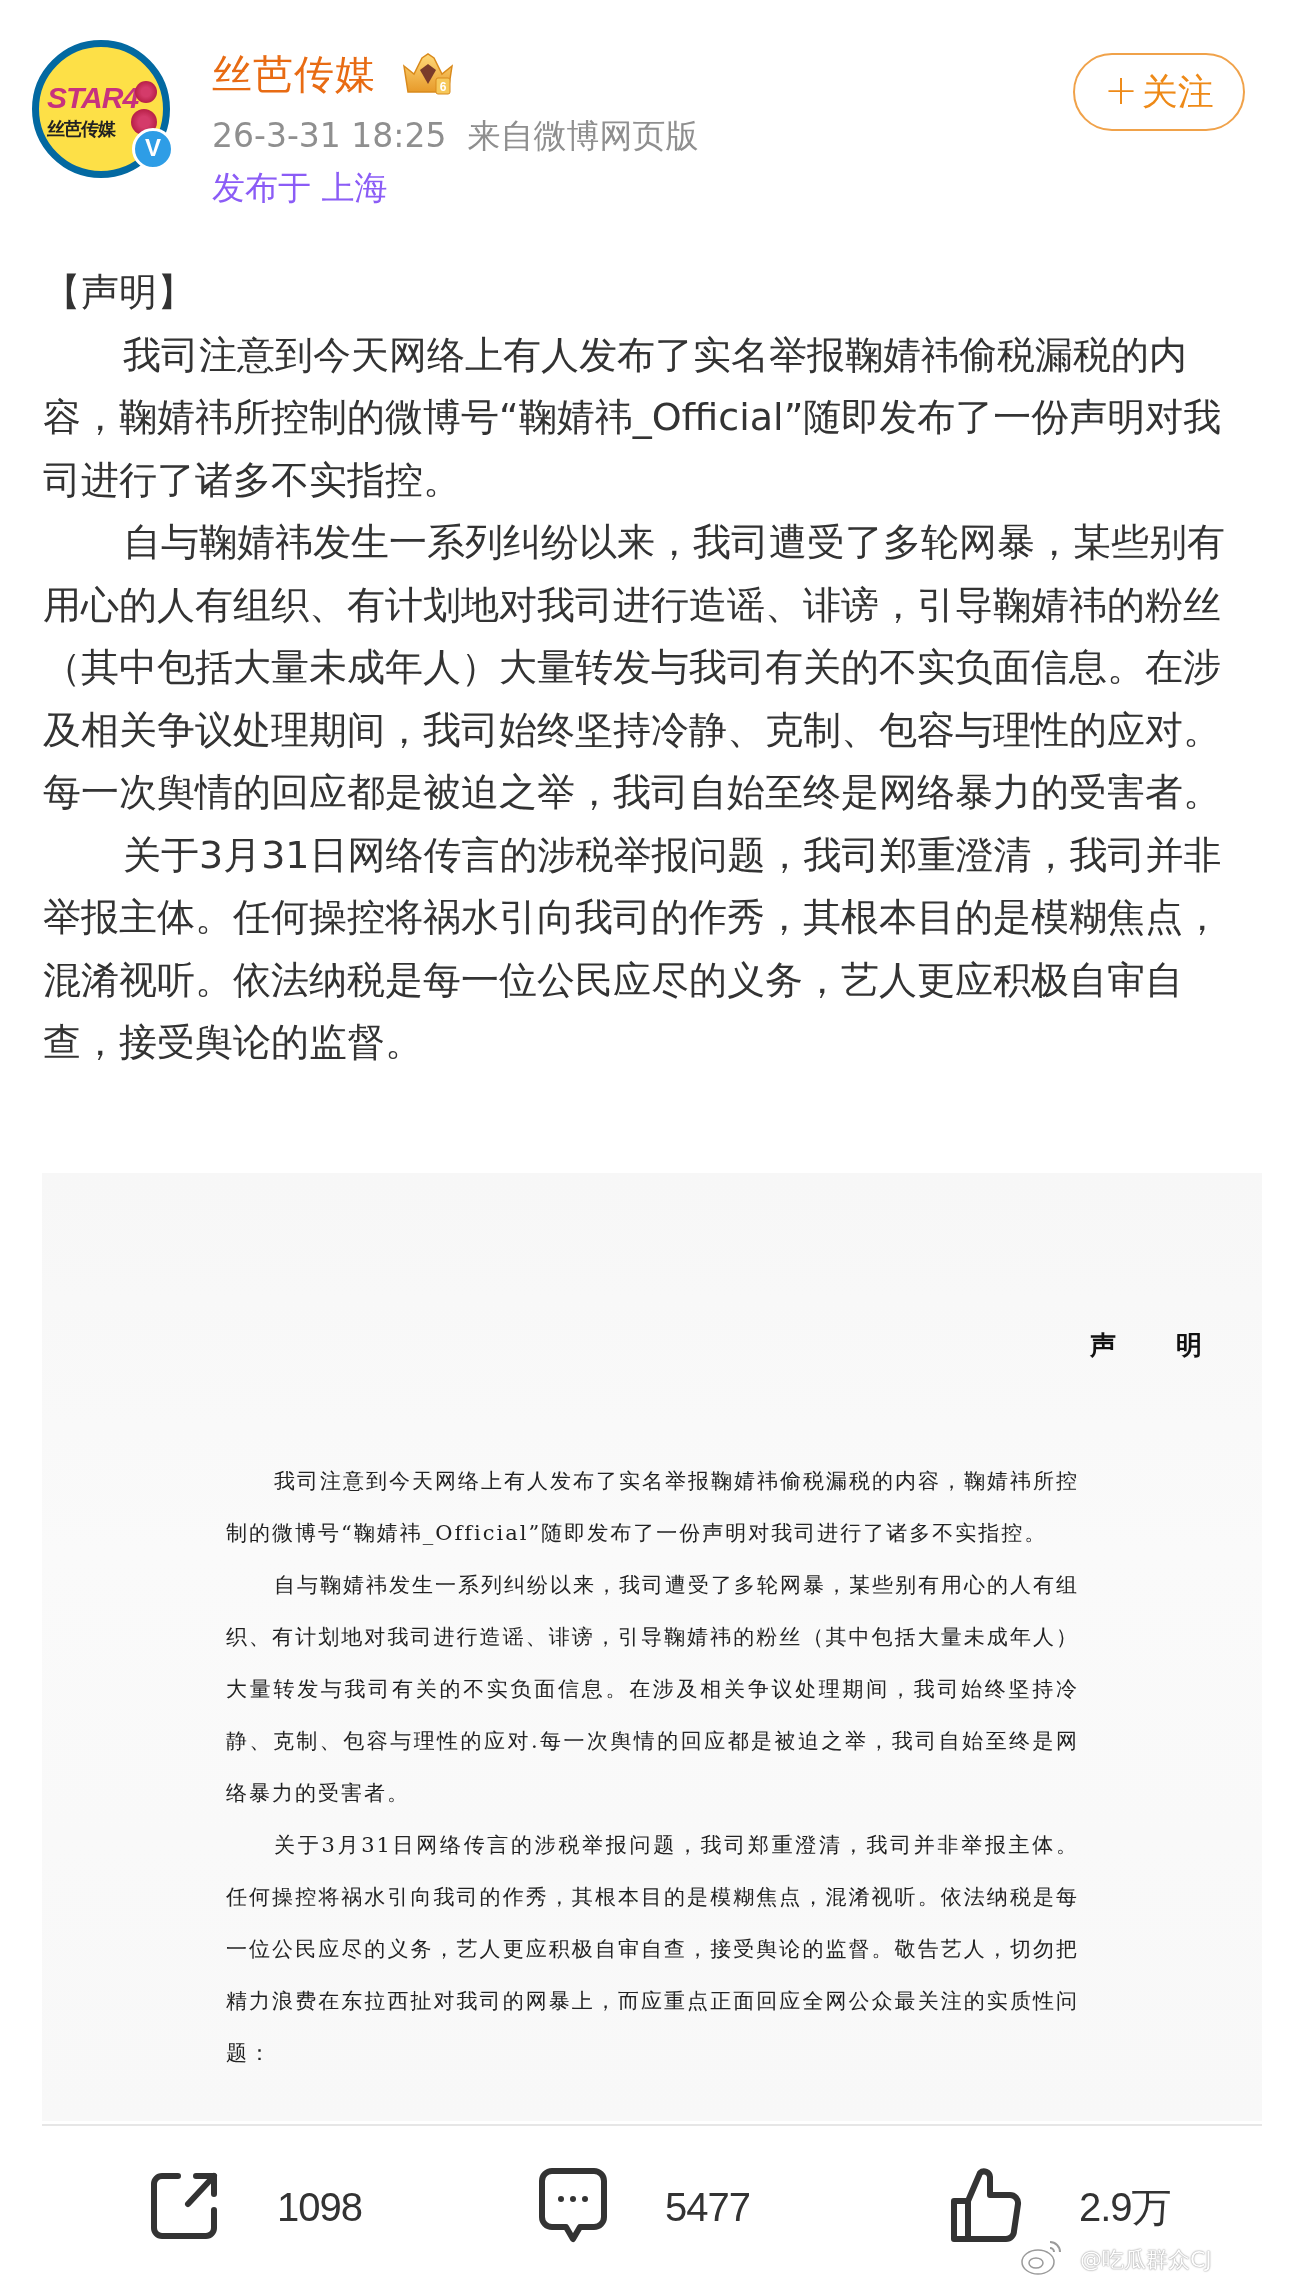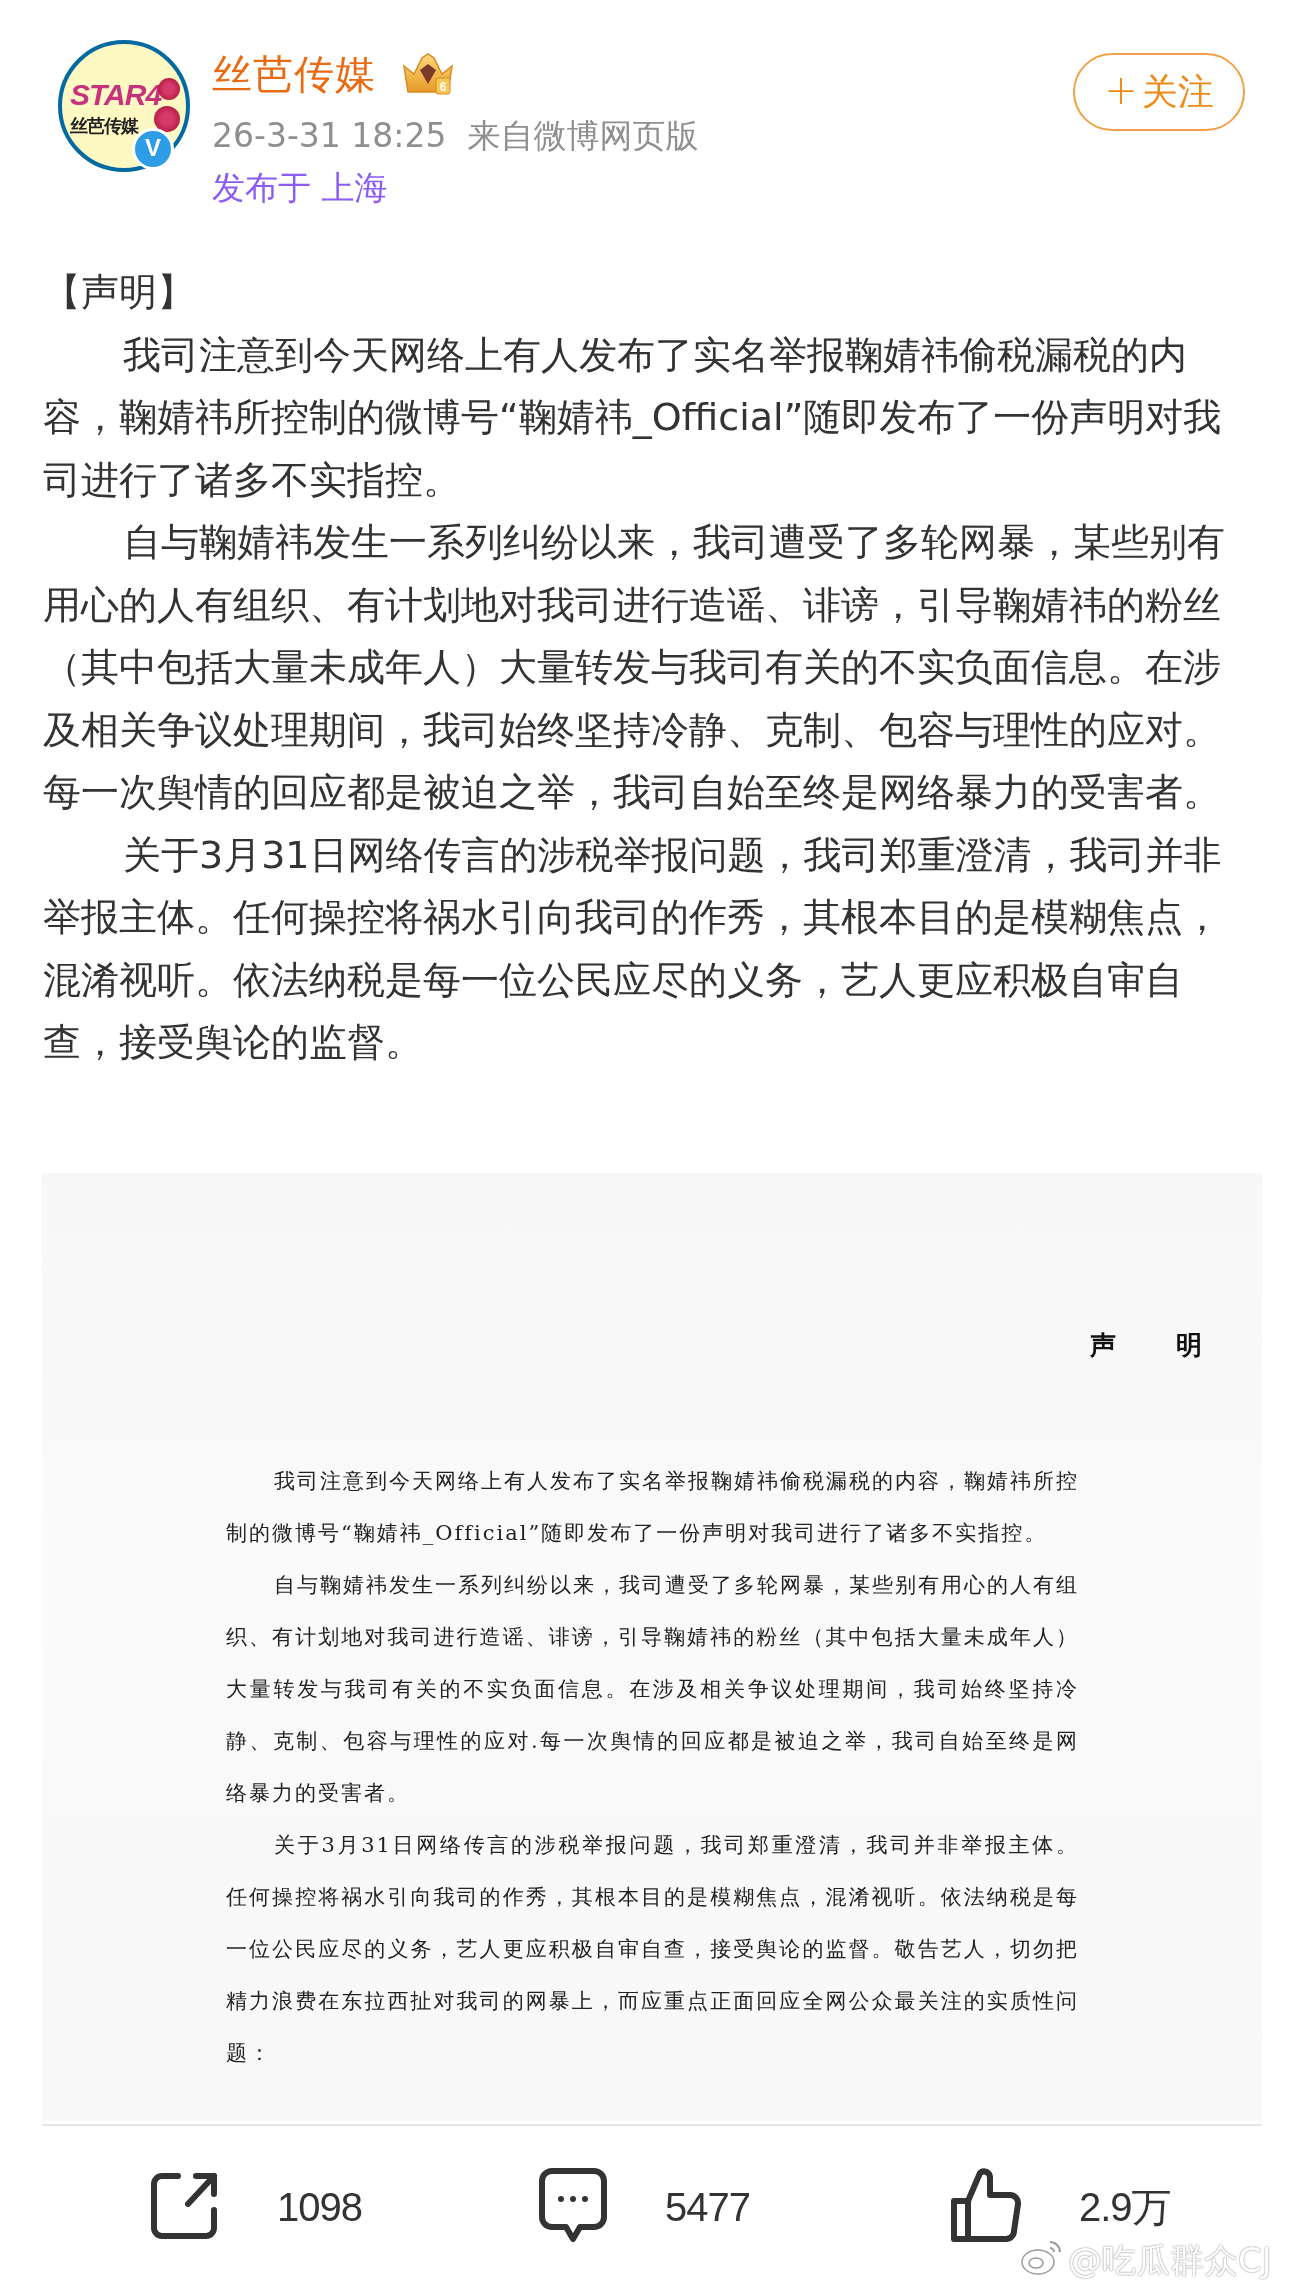--- a/index.html
+++ b/index.html
@@ -1,22 +1,22 @@
 <!DOCTYPE html>
 <html><head>
 <meta charset="utf-8">
 <style>
   html, body { margin:0; padding:0; background:#ffffff; }
   body { width:1290px; height:2295px; position:relative; overflow:hidden;
          font-family:"DejaVu Sans","Liberation Sans",sans-serif; color:#333333; }
   .abs { position:absolute; }
 
   
-  .avatar { left:58px; top:40px; width:124px; height:124px; border-radius:50%;
-            background:#fef9c3; border:4px solid #0369a1; overflow:hidden; }
+  .avatar { left:32px; top:40px; width:124px; height:124px; border-radius:50%;
+            background:#fde047; border:7px solid #0369a1; overflow:hidden; }
   .avatar .logo-top { position:absolute; left:8px; top:34px; width:110px; text-align:left;
             font-family:"Liberation Sans",sans-serif; font-weight:bold; font-size:30px; letter-spacing:-1px;
             color:#c7327e; font-style:italic; }
   .avatar .logo-bot { position:absolute; left:8px; top:70px; font-size:18px; font-weight:bold; color:#222; letter-spacing:-1px; }
   .avatar .flower { position:absolute; border-radius:50%; background:radial-gradient(circle,#d43b6a 30%,#b82047 70%); }
   .verified { left:132px; top:128px; width:36px; height:36px; border-radius:50%;
               background:#2e9de6; border:3px solid #ffffff; color:#fff; font-weight:bold;
               font-size:24px; text-align:center; line-height:34px; font-family:"Liberation Sans",sans-serif; }
   .name { left:212px; top:48px; font-size:40px; color:#e86b13; line-height:52px; letter-spacing:1px; }
   .crown { left:400px; top:52px; width:56px; height:46px; }
@@ -46,22 +46,22 @@
 
   .divider { left:42px; top:2124px; width:1220px; height:2px; background:#e6e6e6; }
 
   
   .action { top:2166px; height:82px; display:flex; align-items:center; gap:20px; cursor:pointer; }
   .action .count { font-family:"Liberation Sans",sans-serif; font-size:40px; color:#333; font-weight:500; letter-spacing:-1px;margin-left:35px; }
   .act-share { left:148px; }
   .act-comment { left:536px;text-align:right; }
   .act-like { left:948px; }
 
-  .watermark { left:1020px; top:2238px; font-size:34px; color:#ffffff; white-space:nowrap;
-               text-shadow:0 0 2px #9a9a9a,0 0 1px #9a9a9a; display:flex; align-items:flex-end; gap:4px; }
+  .watermark { left:1020px; top:2238px; font-size:22px; color:#ffffff; white-space:nowrap;
+               text-shadow:0 0 2px #9a9a9a,0 0 1px #9a9a9a; display:flex; align-items:center; gap:16px; }
 </style>
 </head>
 <body>
 
 <div class="abs avatar">
   <div class="logo-top">STAR4</div>
   <div class="logo-bot">丝芭传媒</div>
   <div class="flower" style="left:96px;top:34px;width:22px;height:22px;"></div>
   <div class="flower" style="left:92px;top:62px;width:26px;height:26px;"></div>
 </div>

